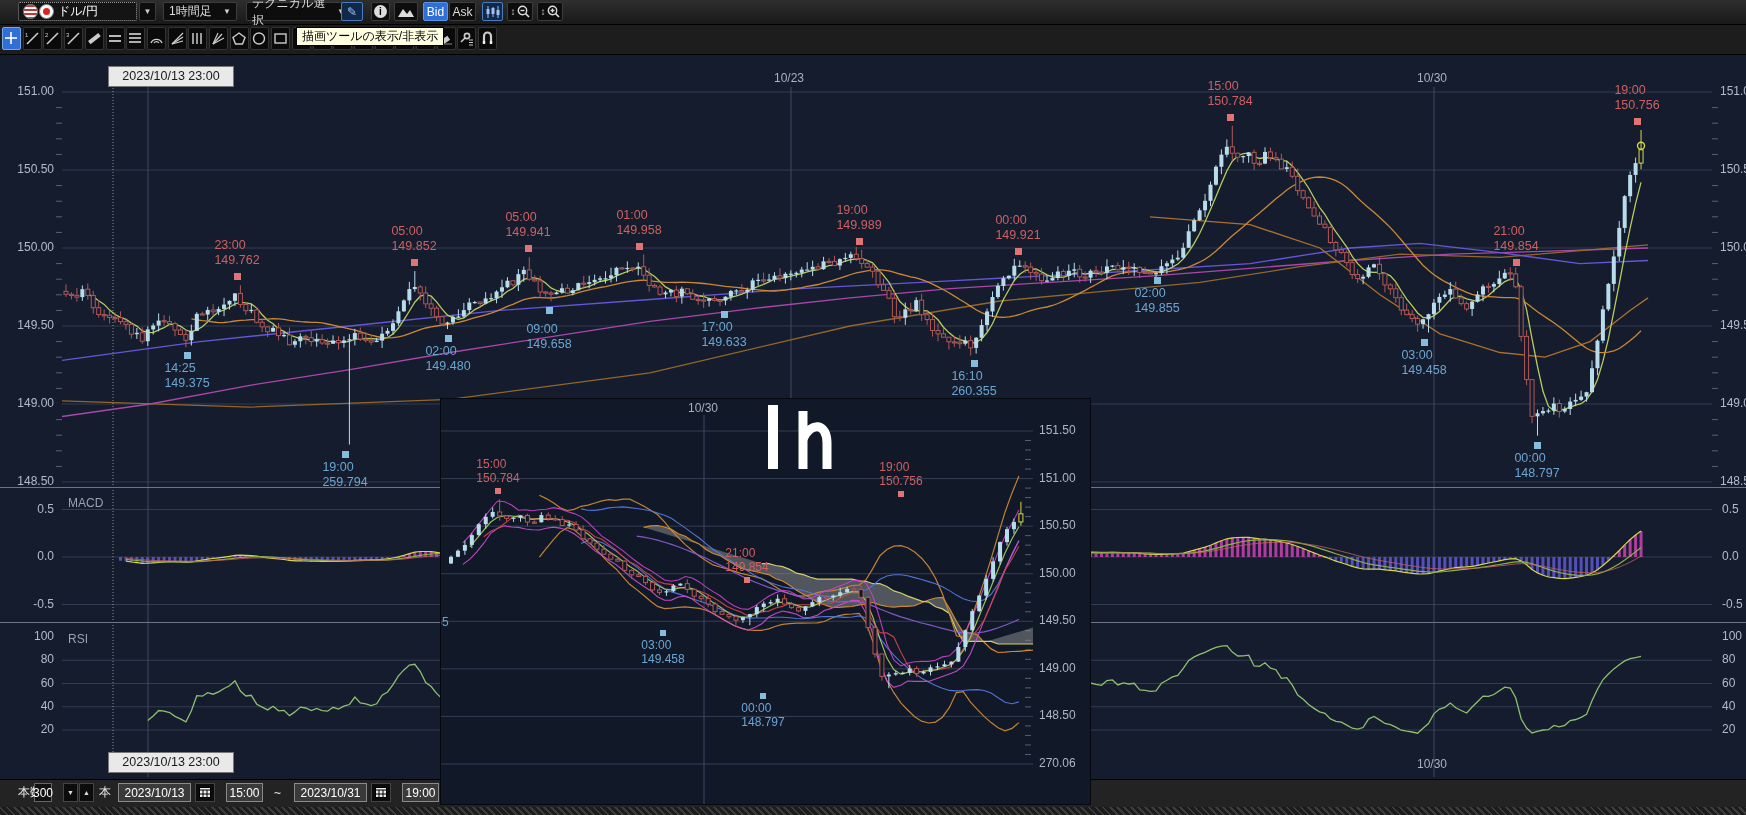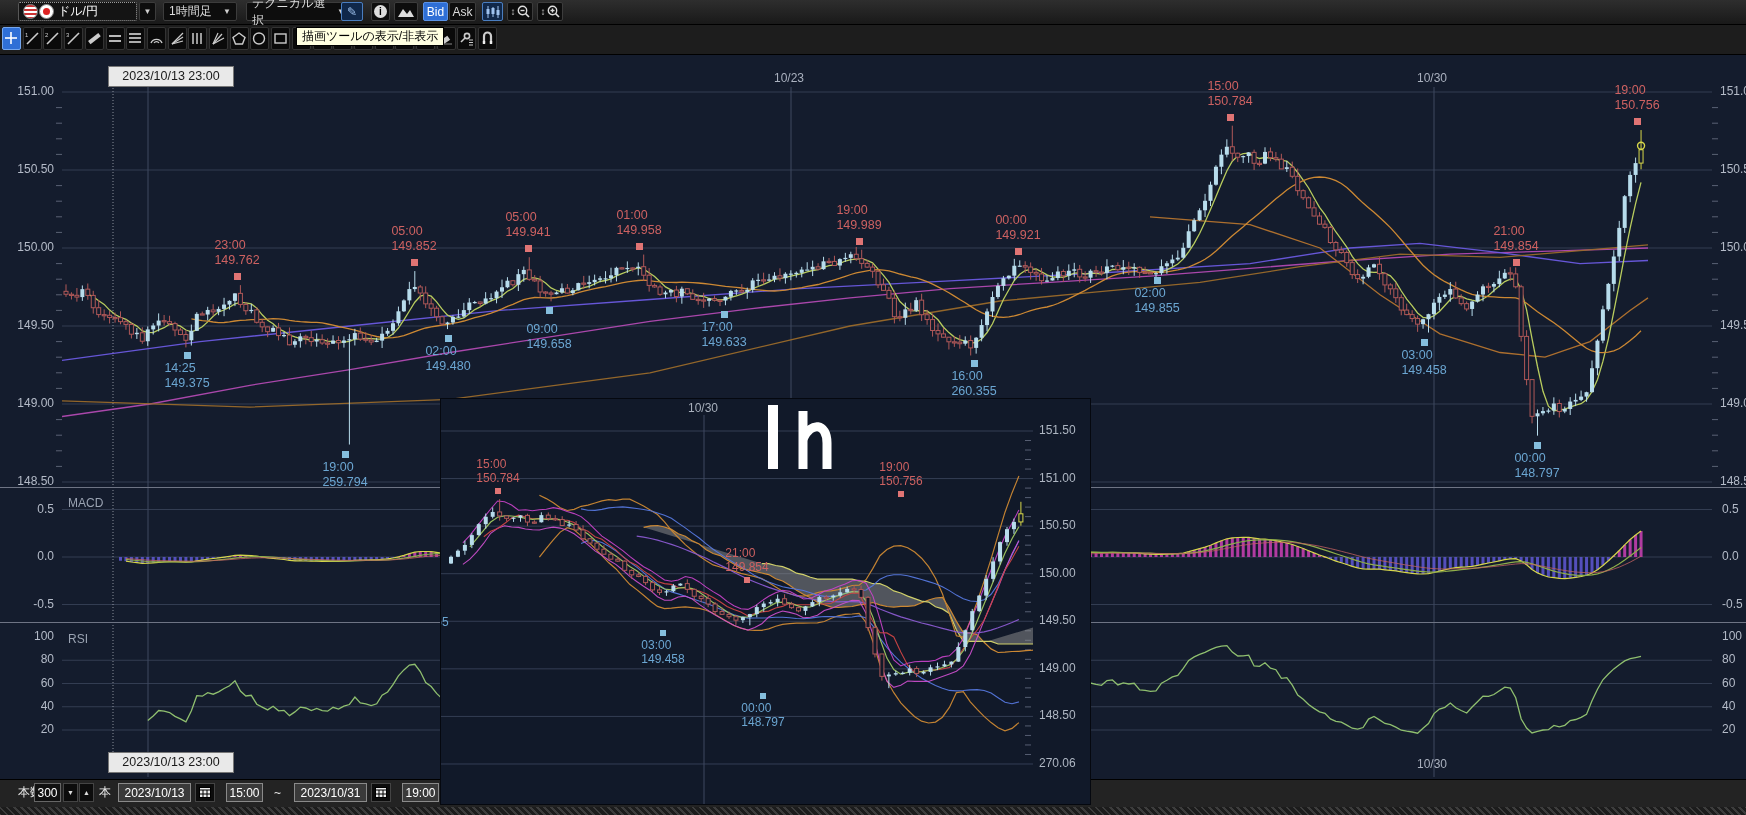--- a/index.html
+++ b/index.html
@@ -1482,21 +1482,21 @@
       <div>148.797</div>
     </div>
     <div class="pann blue" style="left:-14px;top:201.50530000000097px;">
       <div>02:00</div>
       <div>149.855</div>
     </div>
   </div>
 
 <div id="bottombar" class="abs">
   <div class="bb bb-lab" style="left:18px;font-family:Liberation Mono, monospace;">本数:</div>
-  <div class="bb bb-inp" style="left:34px;width:27px;">300</div>
+  <div class="bb bb-inp" style="left:34px;width:18px;">300</div>
   <div class="bb bb-btn" style="left:63px;width:15px;">▼</div>
   <div class="bb bb-btn" style="left:79px;width:15px;">▲</div>
   <div class="bb bb-lab" style="left:99px;">本</div>
   <div class="bb bb-box" style="left:118px;width:73px;">2023/10/13</div>
   <div class="bb bb-btn" style="left:195px;width:20px;">
     <svg width="12" height="11">
         <rect x="0.5" y="0.5" width="11" height="10" fill="#eee" stroke="#000"></rect>
         <line x1="0" y1="3" x2="12" y2="3" stroke="#000"></line>
         <line x1="4" y1="3" x2="4" y2="11" stroke="#000"></line>
         <line x1="8" y1="3" x2="8" y2="11" stroke="#000"></line>
@@ -1595,21 +1595,21 @@
     <div>17:00</div>
     <div>149.633</div>
   </div>
 <div class="annmark red" style="left:856px;top:237.71599999999933px;"></div>
 <div class="ann red" style="left:859px;top:202.71599999999933px;">
     <div>19:00</div>
     <div>149.989</div>
   </div>
 <div class="annmark blue" style="left:971px;top:359.61199999999883px;"></div>
 <div class="ann blue" style="left:974px;top:368.61199999999883px;">
-    <div>16:00</div>
+    <div>16:10</div>
     <div>260.355</div>
   </div>
 <div class="annmark red" style="left:1015px;top:248.3240000000012px;"></div>
 <div class="ann red" style="left:1018px;top:213.3240000000012px;">
     <div>00:00</div>
     <div>149.921</div>
   </div>
 <div class="annmark blue" style="left:1154px;top:276.6200000000016px;"></div>
 <div class="ann blue" style="left:1157px;top:285.6200000000016px;">
     <div>02:00</div>

